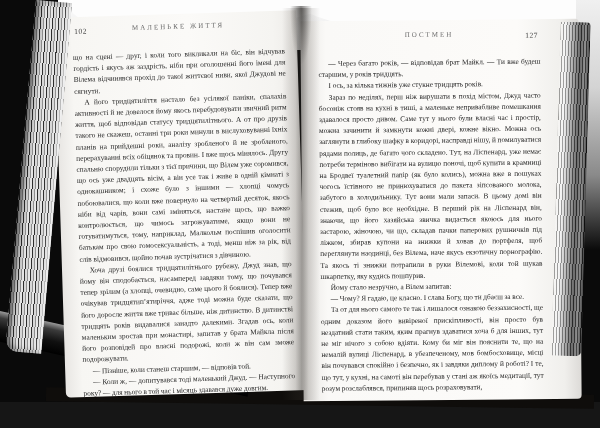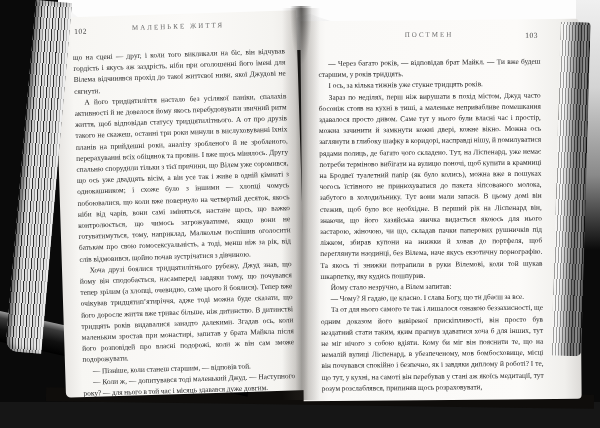--- a/index.html
+++ b/index.html
@@ -94,21 +94,21 @@
       <div class="para">що на сцені — друг, і коли того викликали на біс, він відчував гордість і якусь аж заздрість, ніби при оголошенні його імені для Вілема відчинявся прохід до такої життєвої ниви, якої Джудові не сягнути.</div>
       <div class="para indent">А його тридцятиліття настало без усілякої паніки, спалахів активності й не довелося йому якось перебудовувати звичний ритм життя, щоб відповідав статусу тридцятилітнього. А от про друзів такого не скажеш, останні три роки минули в вислуховуванні їхніх планів на прийдешні роки, аналізу зробленого й не зробленого, перерахуванні всіх обіцянок та провин. І вже щось мінялось. Другу спальню спорудили тільки з тієї причини, що Вілем уже соромився, що ось уже двадцять вісім, а він усе так і живе в одній кімнаті з однокашником; і схоже було з іншими — хлопці чомусь побоювалися, що коли вже повернуло на четвертий десяток, якось ніби від чарів, вони самі зміняться, настане щось, що важко контролюється, що чимось загрожуватиме, якщо вони не готуватимуться, тому, наприклад, Малкольм поспішив оголосити батькам про свою гомосексуальність, а тоді, менш ніж за рік, від слів відмовився, щойно почав зустрічатися з дівчиною.</div>
       <div class="para indent">Хоча друзі боялися тридцятилітнього рубежу, Джуд знав, що йому він сподобається, насамперед завдяки тому, що почувався тепер зрілим (а хлопці, очевидно, саме цього й боялися). Тепер вже очікував тридцятип’ятиріччя, адже тоді можна буде сказати, що його доросле життя вже триває більше, ніж дитинство. В дитинстві тридцять років видавалися занадто далекими. Згадав ось, коли маленьким зростав при монастирі, запитав у брата Майкла після його розповідей про власні подорожі, коли ж він сам зможе подорожувати.</div>
       <div class="para indent">— Пізніше, коли станеш старшим, — відповів той.</div>
       <div class="para indent">— Коли ж, — допитувався тоді маленький Джуд. — Наступного року? — для нього в той час і місяць здавався дуже довгим.</div>
     </div>
 </div>
 
 <div class="textblock text-right">
   <div class="header-row">
-    <span class="pagenum pagenum-right">103</span>
+    <span class="pagenum pagenum-right">127</span>
     <div class="running-head">ПОСТМЕН</div>
   </div>
   <div>
       <div class="para indent">— Через багато років, — відповідав брат Майкл. — Ти вже будеш старшим, у років тридцять.</div>
       <div class="para indent">І ось, за кілька тижнів уже стукне тридцять років.</div>
       <div class="para indent">Зараз по неділях, перш ніж вирушати в похід містом, Джуд часто босоніж стояв на кухні в тиші, а маленьке непривабливе помешкання здавалося просто дивом. Саме тут у нього були власні час і простір, можна зачинити й замкнути кожні двері, кожне вікно. Можна ось заглянути в глибоку шафку в коридорі, насправді нішу, й помилуватися рядами полиць, де багато чого складено. Тут, на Ліспенард, уже немає потреби терміново вибігати на вулицю поночі, щоб купити в крамниці на Бродвеї туалетний папір (як було колись), можна вже в пошуках чогось їстівного не принюхуватися до пакета зіпсованого молока, забутого в холодильнику. Тут вони мали запаси. В цьому домі він стежив, щоб було все необхідне. В перший рік на Ліспенард він, знаючи, що його хазяйська звичка видається якоюсь для нього застарою, жіночою, чи що, складав пачки паперових рушничків під ліжком, збирав купони на знижки й ховав до портфеля, щоб переглянути наодинці, без Вілема, наче якусь екзотичну порнографію. Та якось ті знижки потрапили в руки Вілемові, коли той шукав шкарпетку, яку кудись пошпурив.</div>
       <div class="para indent">Йому стало незручно, а Вілем запитав:</div>
       <div class="para indent">— Чому? Я гадаю, це класно. І слава Богу, що ти дбаєш за все.</div>
       <div class="para indent">Та от для нього самого те так і лишалося ознакою беззахисності, ще одним доказом його вивіреної прискіпливості, він просто був нездатний стати таким, яким прагнув здаватися хоча б для інших, тут не міг нічого з собою вдіяти. Кому би міг він пояснити те, що на немалій вулиці Ліспенард, в убезпеченому, мов бомбосховище, місці він почувався спокійно і безпечно, як і завдяки диплому й роботі? І те, що тут, у кухні, на самоті він перебував у стані аж якоїсь медитації, тут розум розслаблявся, припиняв щось розраховувати,</div>
     </div>

